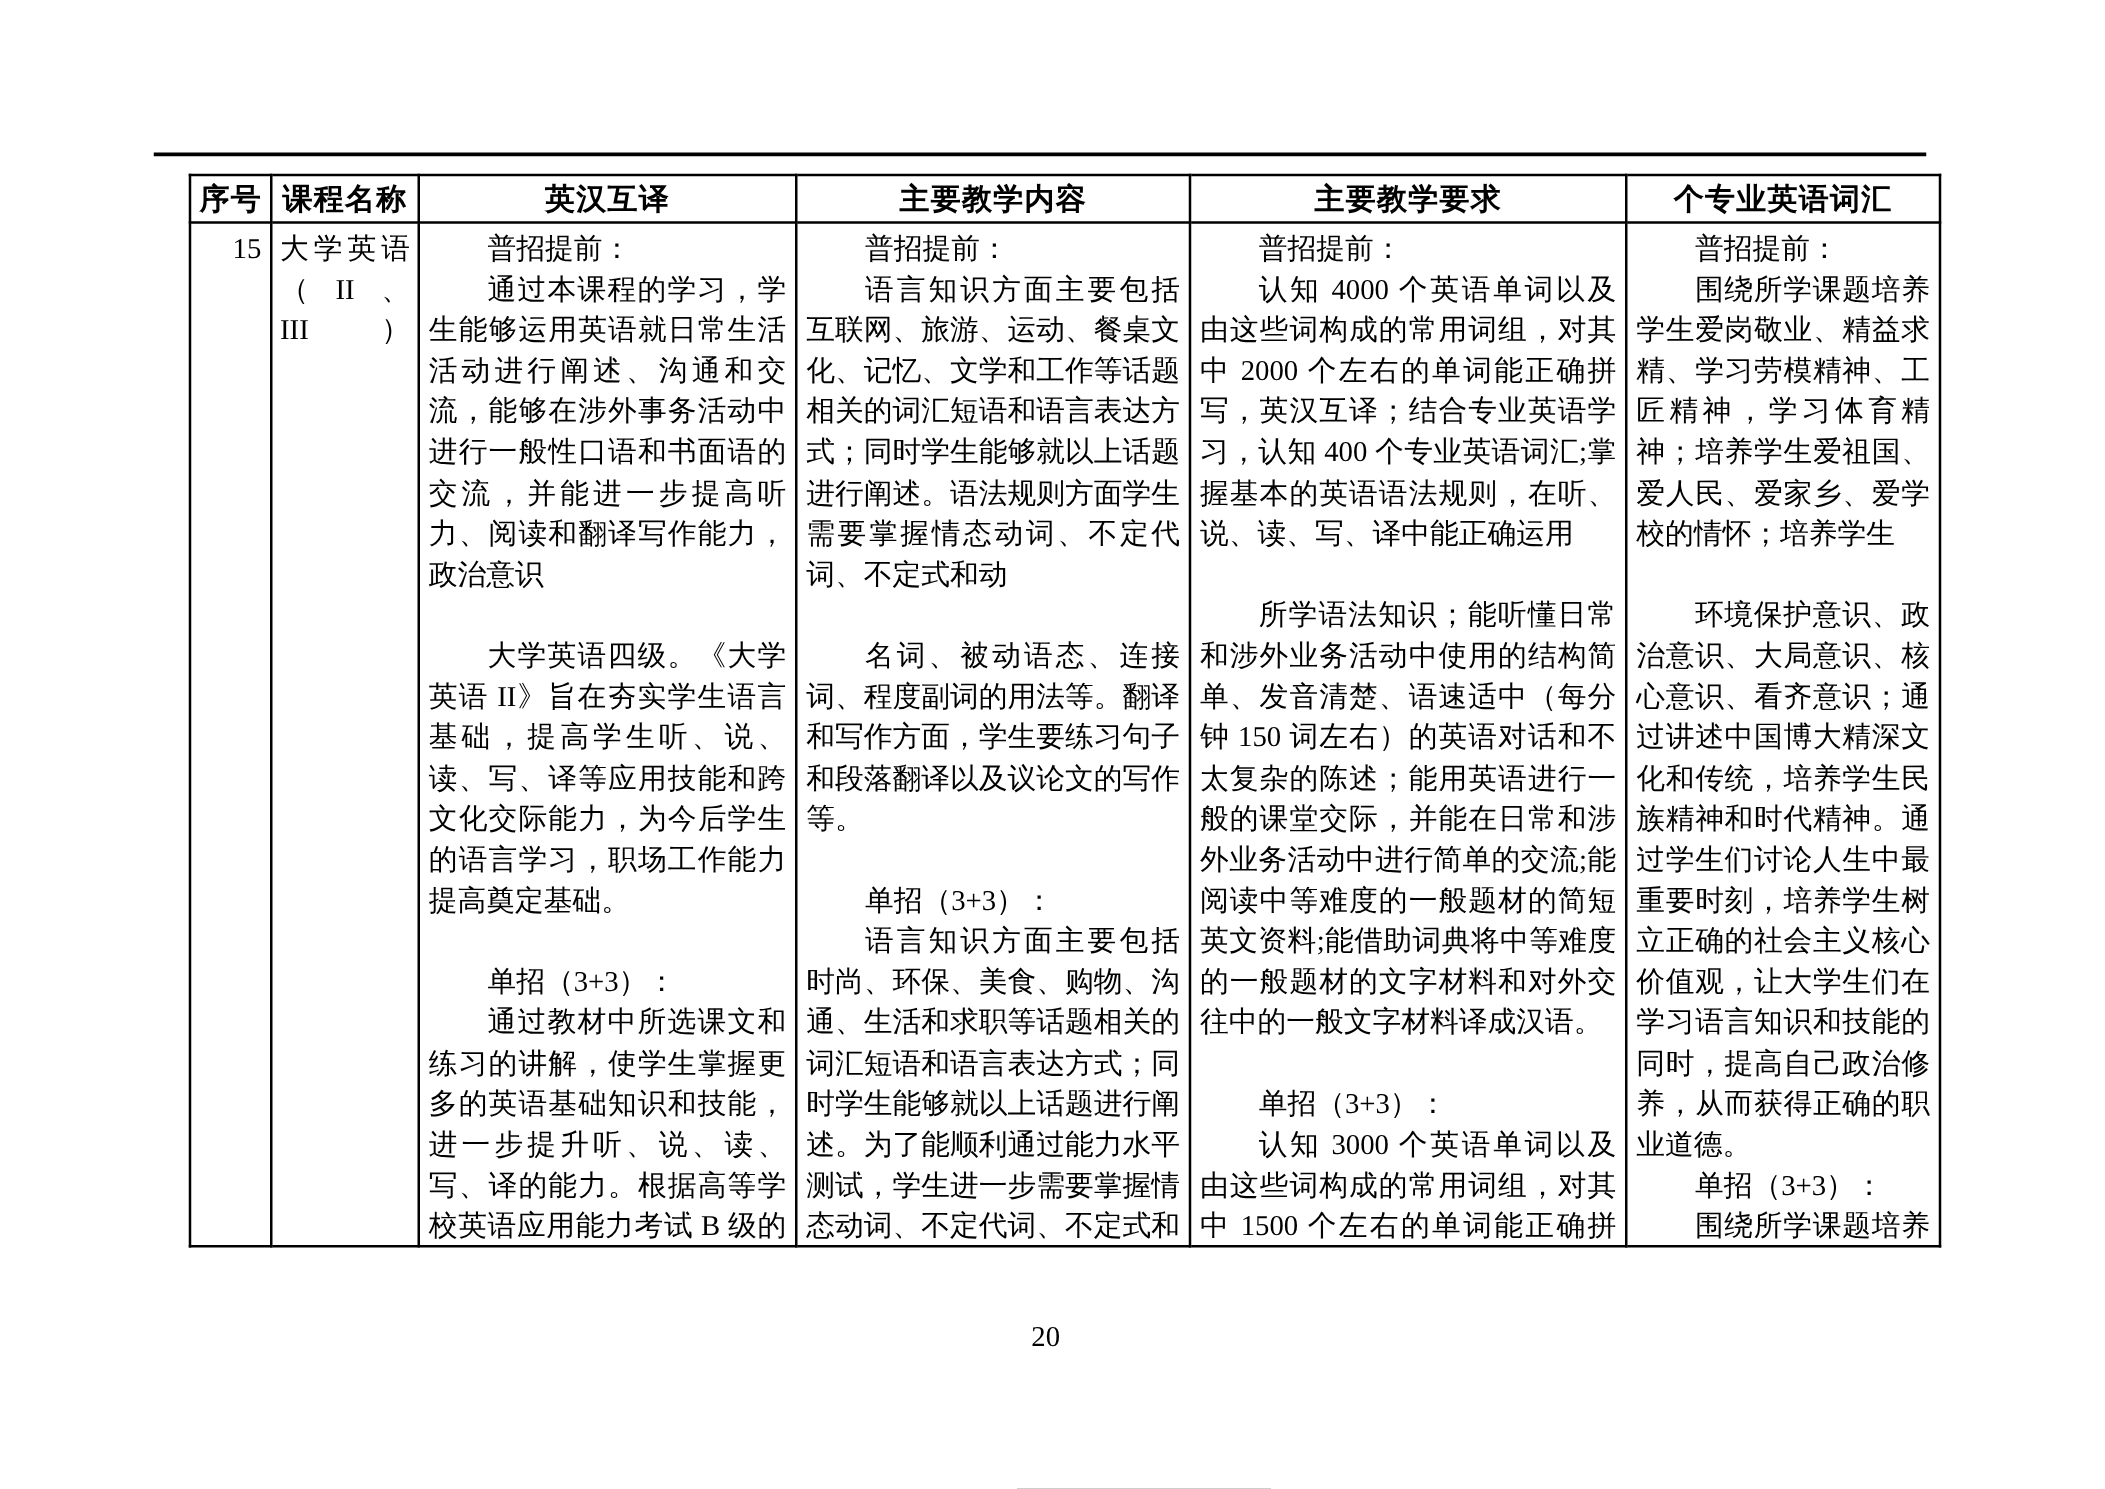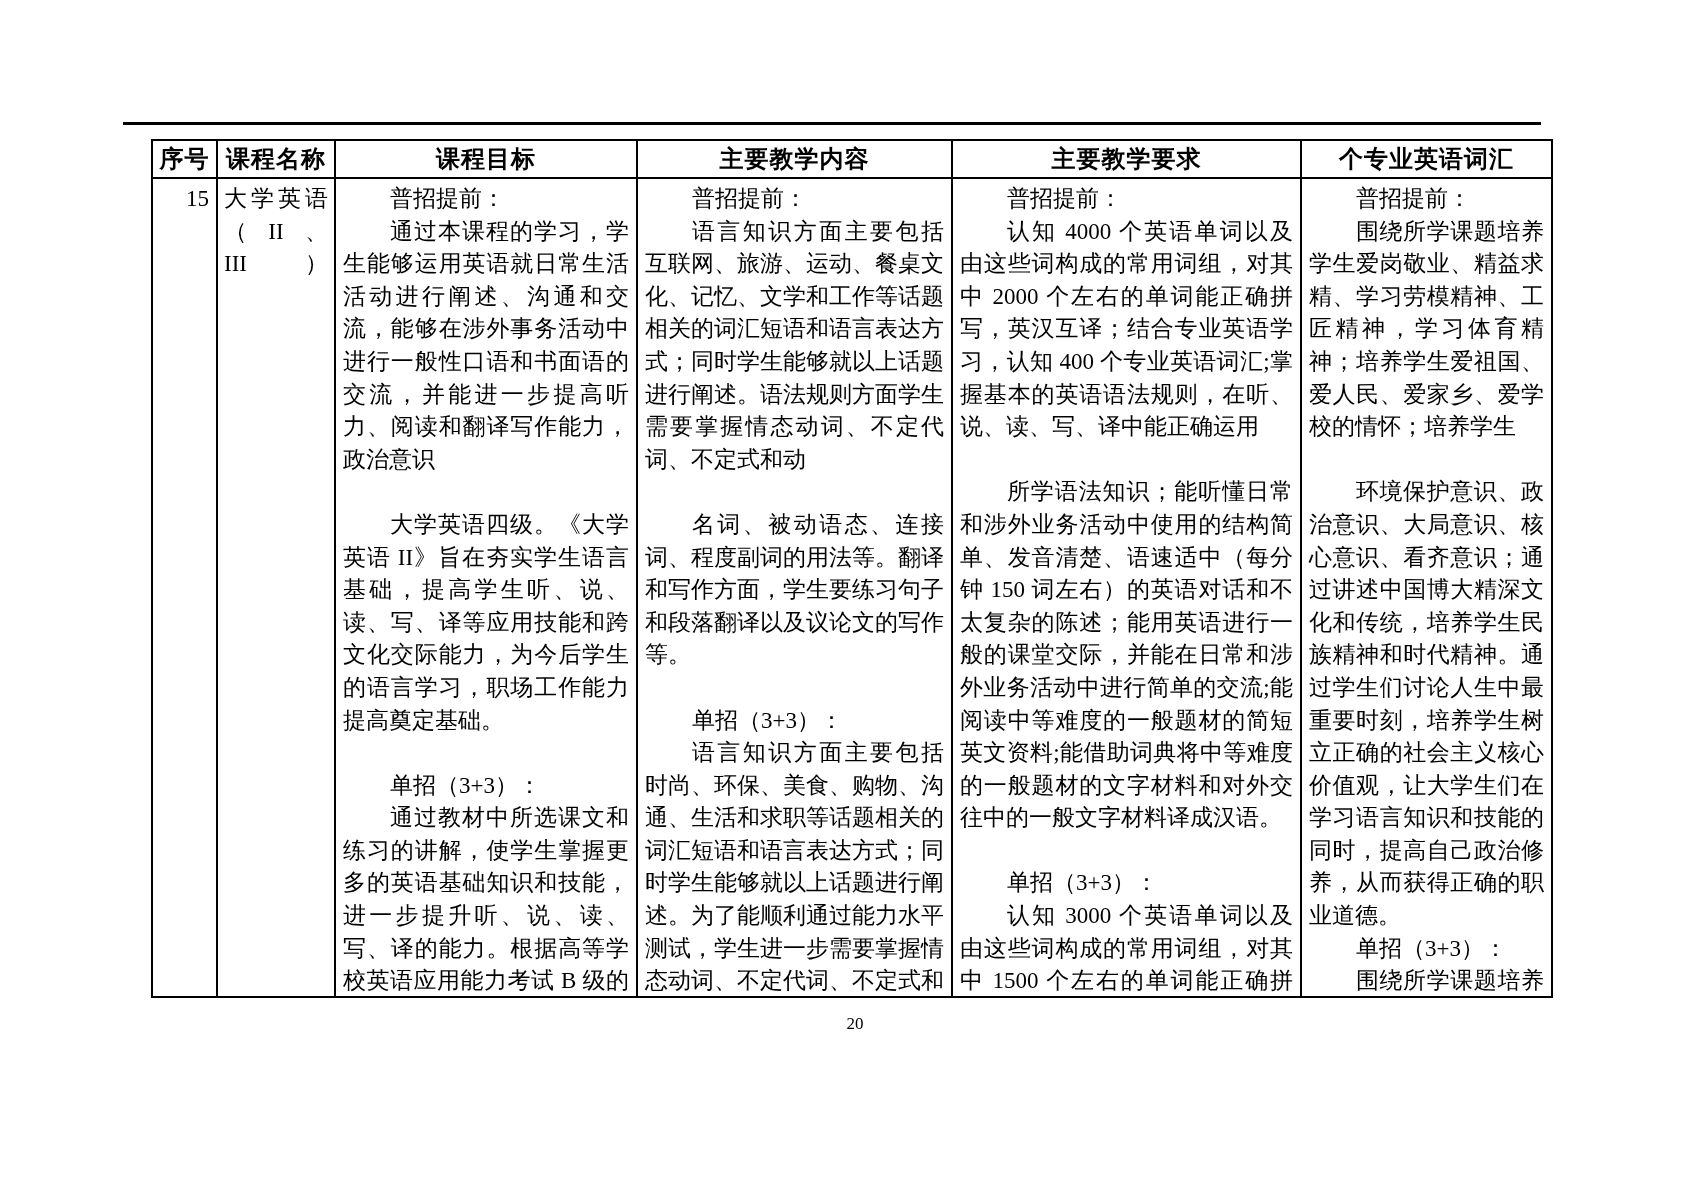--- a/index.html
+++ b/index.html
@@ -51,23 +51,22 @@
     font-size:23px;
   }
   .name-cell{padding:4px 6px 0 6px;}
   .name-line{
     text-align:justify;
     text-align-last:justify;
     -moz-text-align-last:justify;
   }
   .page-number{
     position:absolute;
-    left:825px;top:1014px;width:60px;
-    text-align:center;
-    font-size:17px;
+    left:825px;top:1057px;width:60px;
+    font-size:23px;
   }
 </style>
 </head>
 <body>
 
 <div class="page">
 
   <div class="top-rule"></div>
 
   <table class="course-table">
@@ -76,21 +75,21 @@
       <col style="width:118px">
       <col style="width:302px">
       <col style="width:315px">
       <col style="width:349px">
       <col style="width:251px">
     </colgroup>
     <thead>
       <tr>
         <th>序号</th>
         <th>课程名称</th>
-        <th>课程目标</th>
+        <th>英汉互译</th>
         <th>主要教学内容</th>
         <th>主要教学要求</th>
         <th>个专业英语词汇</th>
       </tr>
     </thead>
     <tbody>
       <tr>
         <td>
           <div class="cell-content num-cell">15</div>
         </td>

